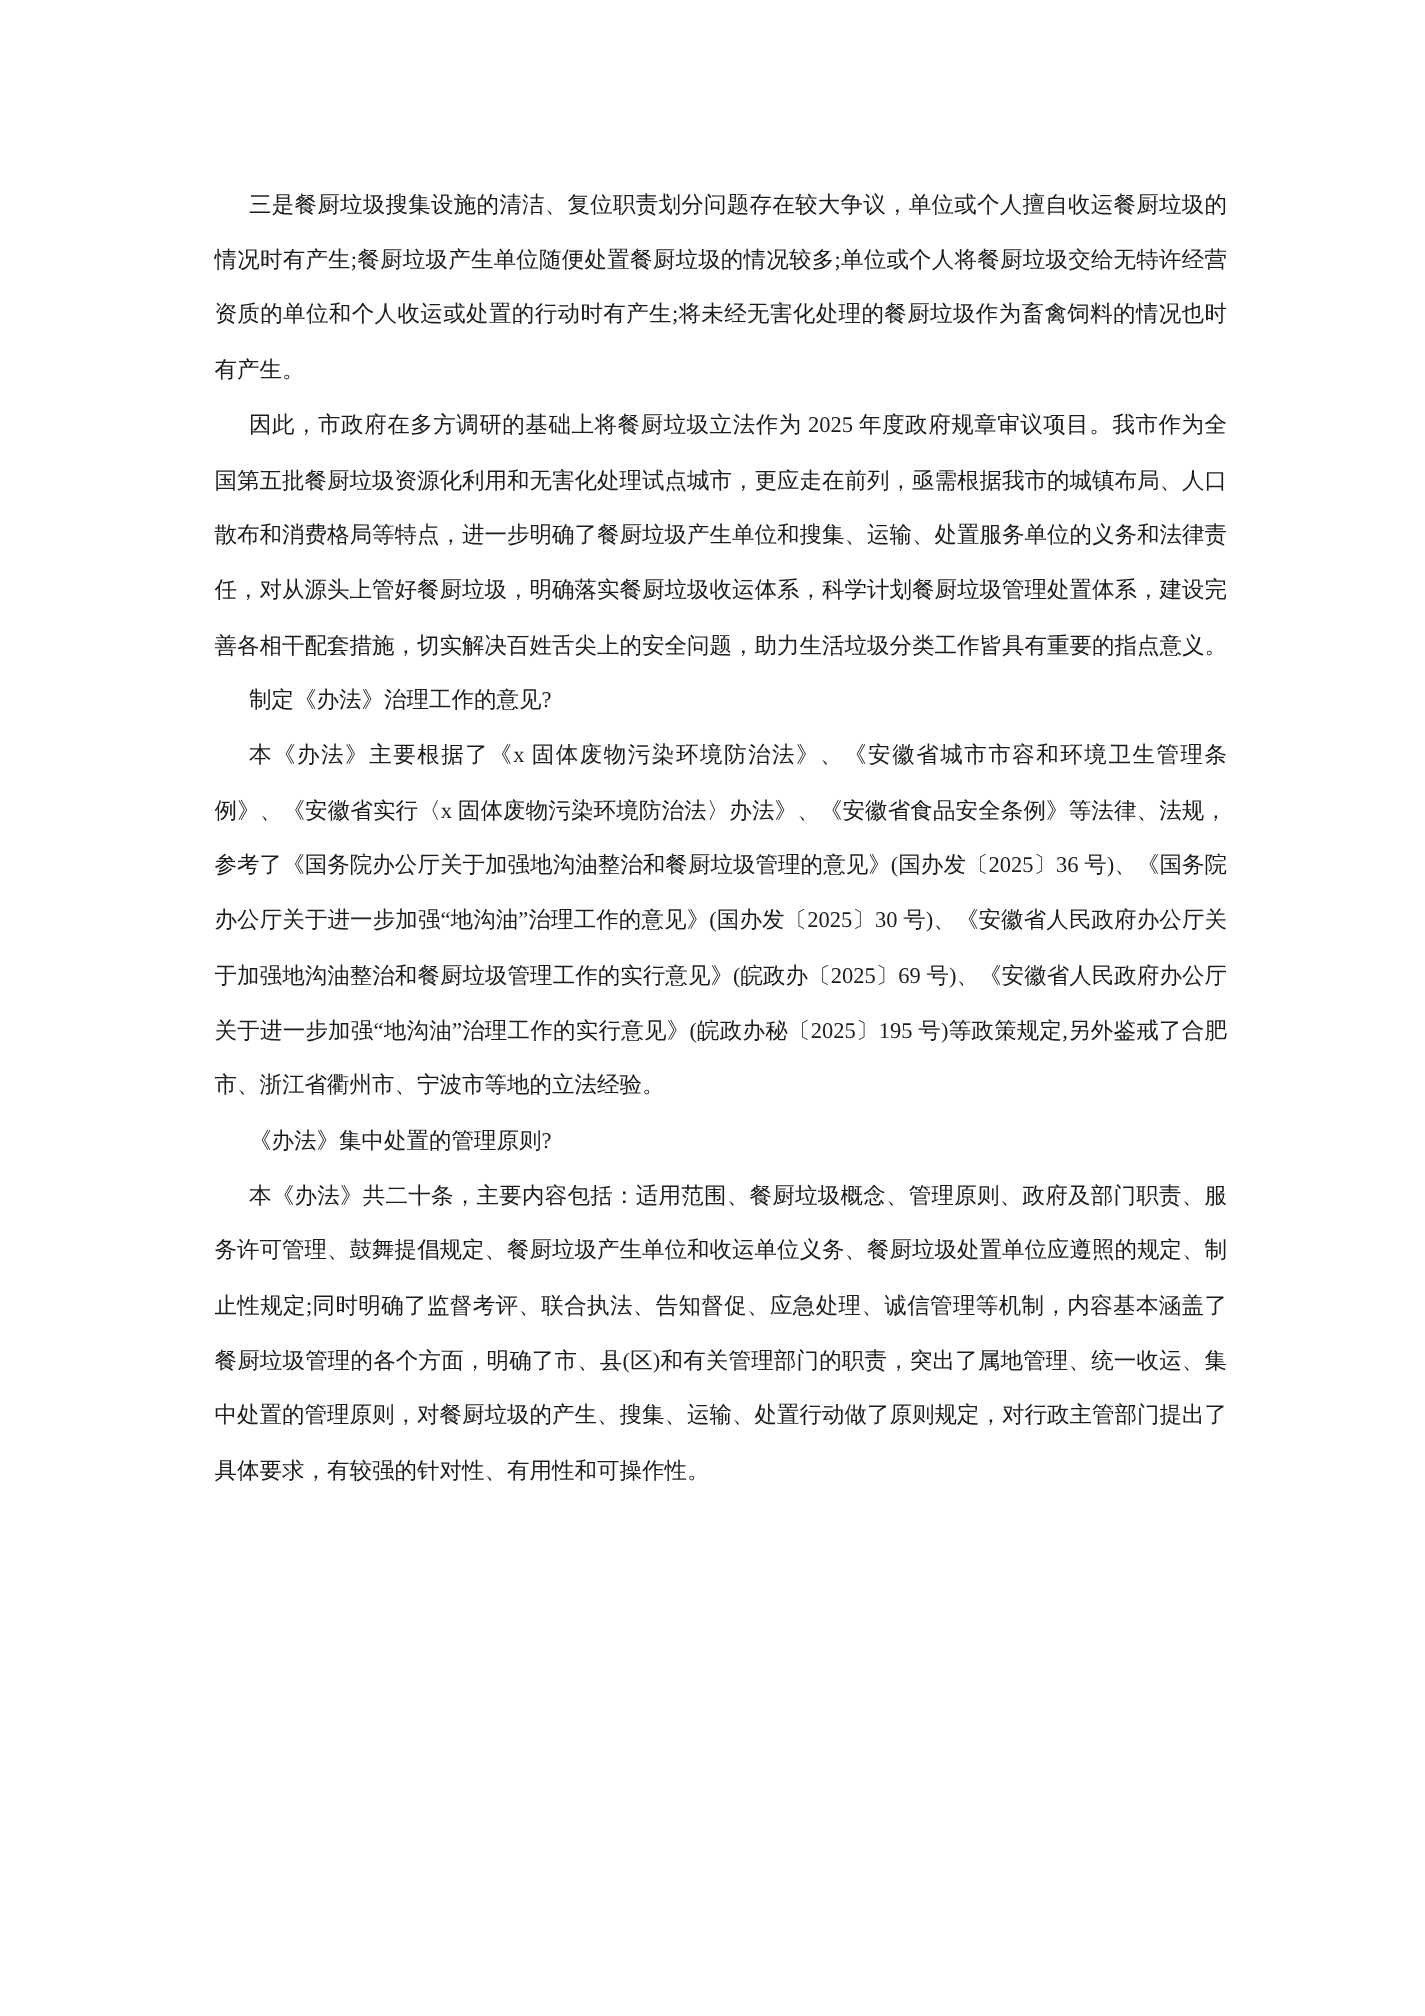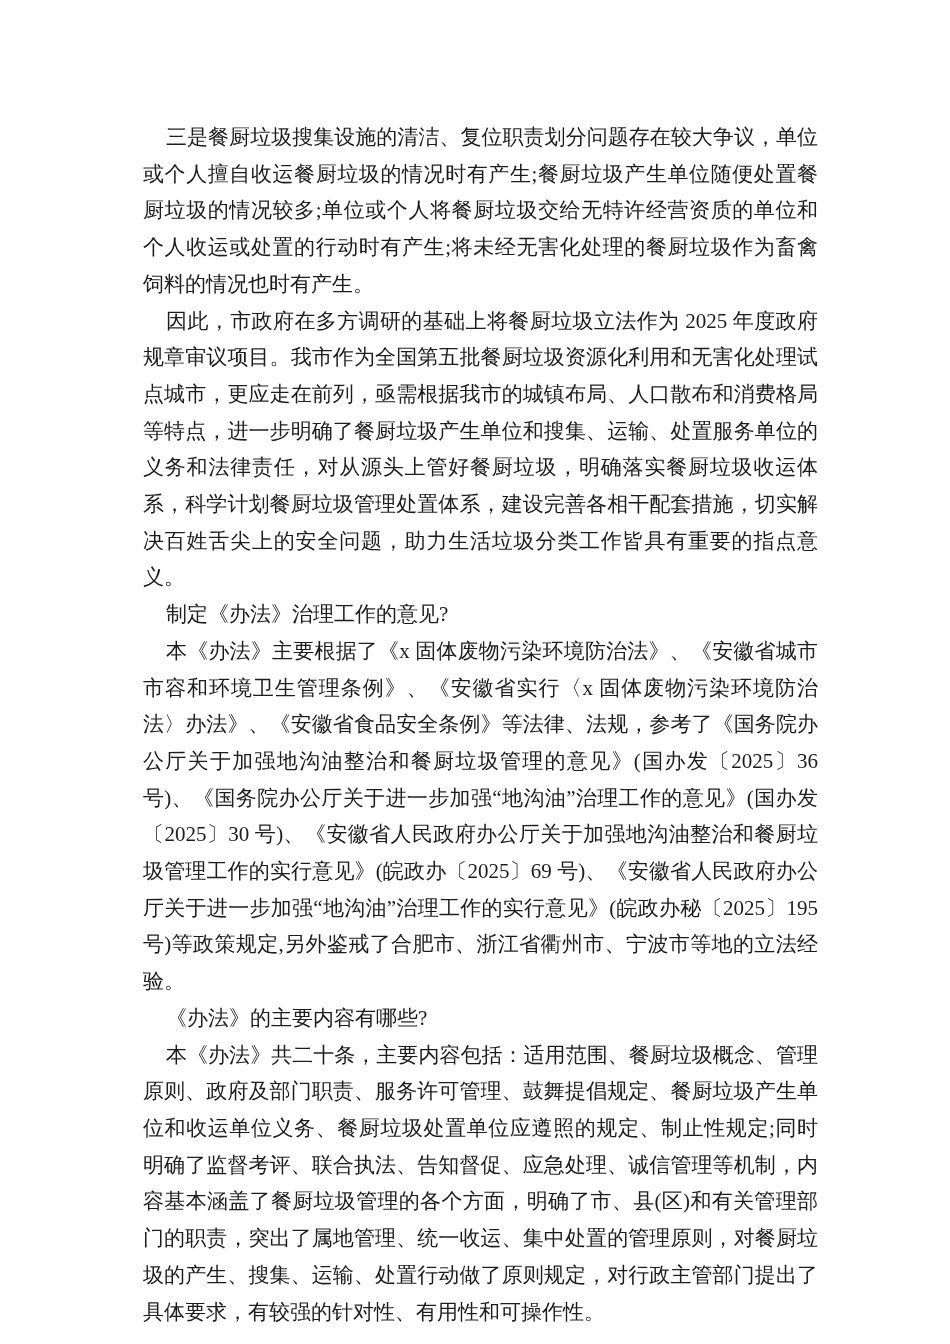--- a/index.html
+++ b/index.html
@@ -15,32 +15,32 @@
   .page {
     box-sizing: border-box;
     width: 950px;
     height: 1344px;
     padding: 119px 132px 0 143px;
     background: #ffffff;
   }
   .doc-paragraph {
     margin: 0;
     font-family: "Liberation Serif", "DejaVu Serif", serif;
-    font-size: 21px;
+    font-size: 15px;
     line-height: 36.7px;
     color: #1c1c1c;
     text-align: justify;
     text-justify: inter-ideograph;
     text-indent: 23px;
     word-break: break-all;
   }
 </style>
 </head>
 <body>
 
 <div class="page">
   <p class="doc-paragraph">三是餐厨垃圾搜集设施的清洁、复位职责划分问题存在较大争议，单位或个人擅自收运餐厨垃圾的情况时有产生;餐厨垃圾产生单位随便处置餐厨垃圾的情况较多;单位或个人将餐厨垃圾交给无特许经营资质的单位和个人收运或处置的行动时有产生;将未经无害化处理的餐厨垃圾作为畜禽饲料的情况也时有产生。</p>
   <p class="doc-paragraph">因此，市政府在多方调研的基础上将餐厨垃圾立法作为 2025 年度政府规章审议项目。我市作为全国第五批餐厨垃圾资源化利用和无害化处理试点城市，更应走在前列，亟需根据我市的城镇布局、人口散布和消费格局等特点，进一步明确了餐厨垃圾产生单位和搜集、运输、处置服务单位的义务和法律责任，对从源头上管好餐厨垃圾，明确落实餐厨垃圾收运体系，科学计划餐厨垃圾管理处置体系，建设完善各相干配套措施，切实解决百姓舌尖上的安全问题，助力生活垃圾分类工作皆具有重要的指点意义。</p>
   <p class="doc-paragraph">制定《办法》治理工作的意见?</p>
   <p class="doc-paragraph">本《办法》主要根据了《x 固体废物污染环境防治法》、《安徽省城市市容和环境卫生管理条例》、《安徽省实行〈x 固体废物污染环境防治法〉办法》、《安徽省食品安全条例》等法律、法规，参考了《国务院办公厅关于加强地沟油整治和餐厨垃圾管理的意见》(国办发〔2025〕36 号)、《国务院办公厅关于进一步加强“地沟油”治理工作的意见》(国办发〔2025〕30 号)、《安徽省人民政府办公厅关于加强地沟油整治和餐厨垃圾管理工作的实行意见》(皖政办〔2025〕69 号)、《安徽省人民政府办公厅关于进一步加强“地沟油”治理工作的实行意见》(皖政办秘〔2025〕195 号)等政策规定,另外鉴戒了合肥市、浙江省衢州市、宁波市等地的立法经验。</p>
-  <p class="doc-paragraph">《办法》的主要内容有哪些?</p>
+  <p class="doc-paragraph">《办法》集中处置的管理原则?</p>
   <p class="doc-paragraph">本《办法》共二十条，主要内容包括：适用范围、餐厨垃圾概念、管理原则、政府及部门职责、服务许可管理、鼓舞提倡规定、餐厨垃圾产生单位和收运单位义务、餐厨垃圾处置单位应遵照的规定、制止性规定;同时明确了监督考评、联合执法、告知督促、应急处理、诚信管理等机制，内容基本涵盖了餐厨垃圾管理的各个方面，明确了市、县(区)和有关管理部门的职责，突出了属地管理、统一收运、集中处置的管理原则，对餐厨垃圾的产生、搜集、运输、处置行动做了原则规定，对行政主管部门提出了具体要求，有较强的针对性、有用性和可操作性。</p>
 </div>
 
 </body></html>

